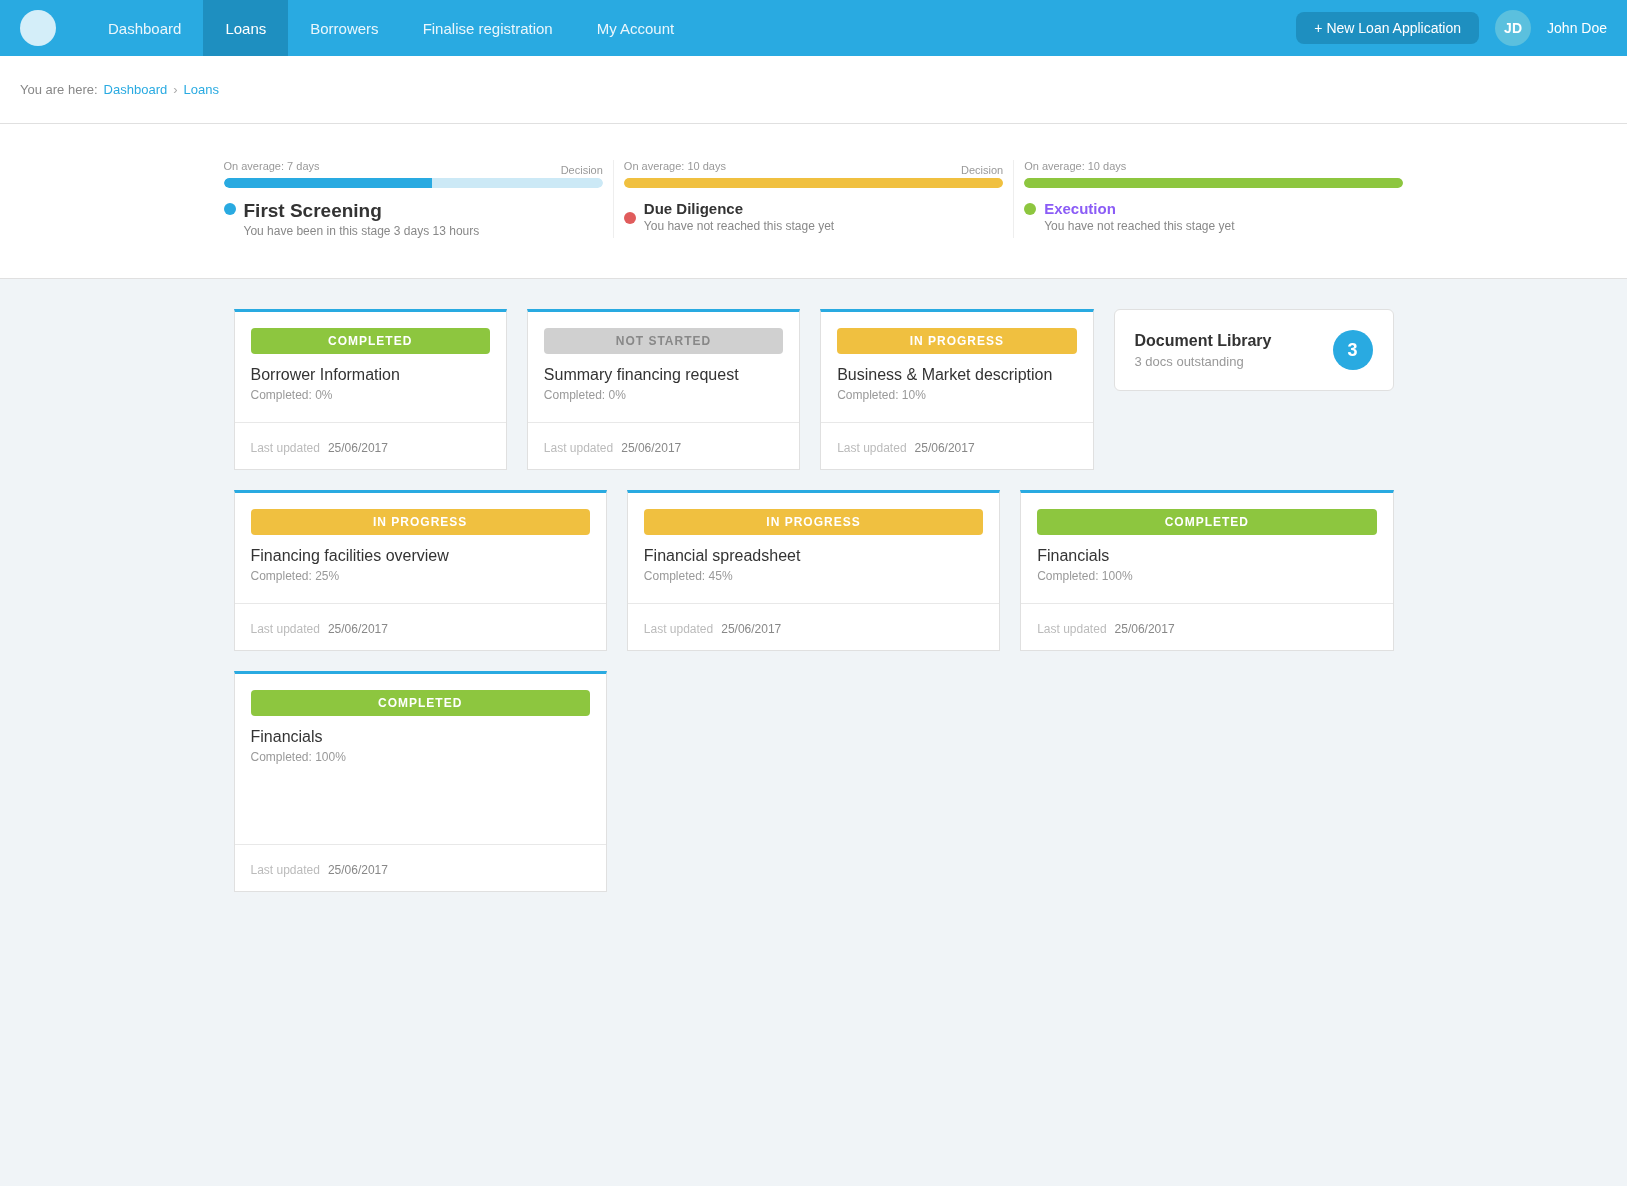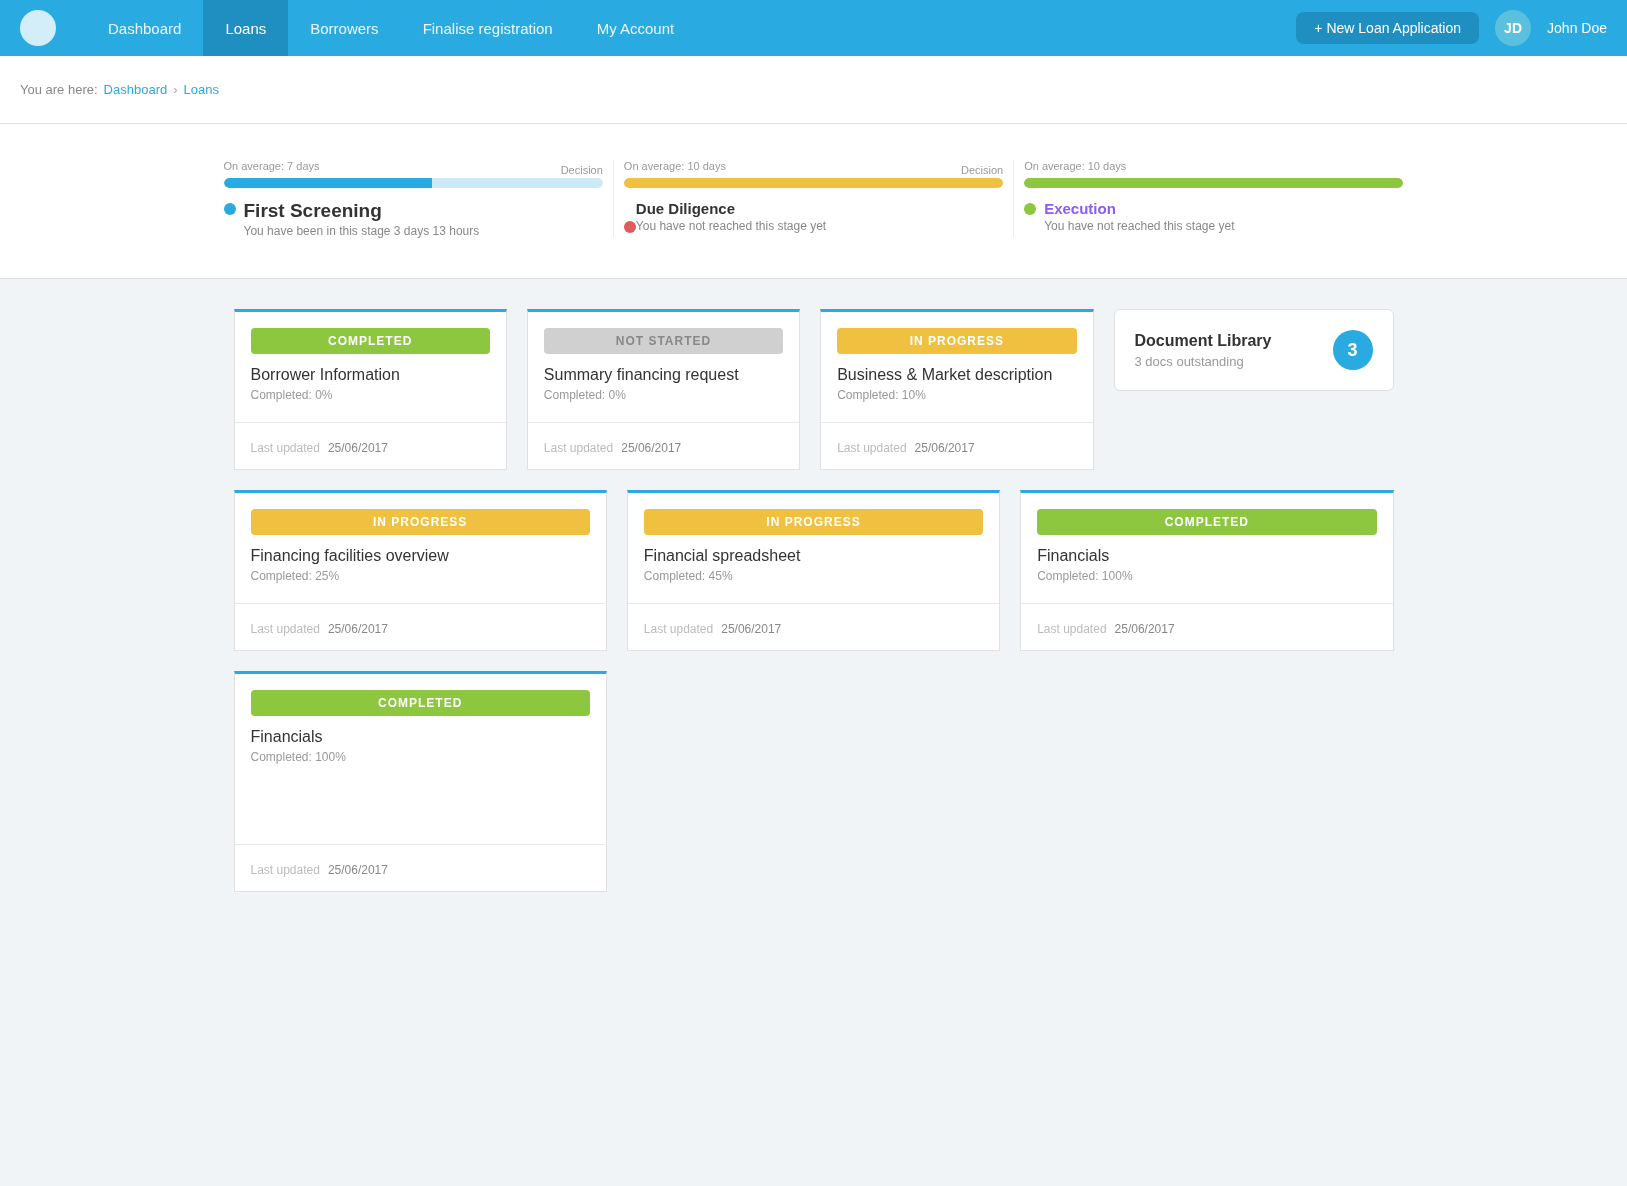--- a/index.html
+++ b/index.html
@@ -175,21 +175,21 @@
     </div>
 
     <div style="flex:1; padding:0 10px; border-left:1px solid #eee;">
       <div class="stage-avg">On average: 10 days</div>
       <div style="position:relative; margin-bottom:12px;">
         <span style="position:absolute; right:0; top:-14px; font-size:11px; color:#999;">Decision</span>
         <div style="height:10px; border-radius:5px; background:#fde9a0; overflow:hidden;">
           <div style="width:100%; height:100%; background:#f0c040; border-radius:5px;"></div>
         </div>
       </div>
-      <div style="display:flex; align-items:flex-end; ">
+      <div style="display:flex; align-items:center; gap:8px;">
         <div style="width:12px; height:12px; border-radius:50%; background:#e05c5c; margin-top:3px; flex-shrink:0;"></div>
         <div>
           <div style="font-size:15px; font-weight:600; color:#333;">Due Diligence</div>
           <div style="font-size:12px; color:#888; margin-top:2px;">You have not reached this stage yet</div>
         </div>
       </div>
     </div>
 
     <div style="flex:1; padding:0 10px; border-left:1px solid #eee;">
       <div class="stage-avg">On average: 10 days</div>

